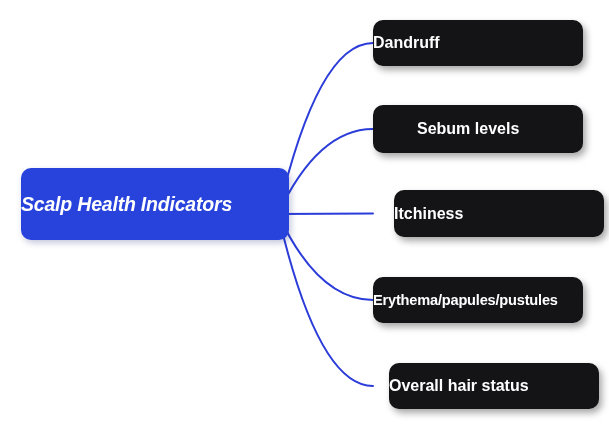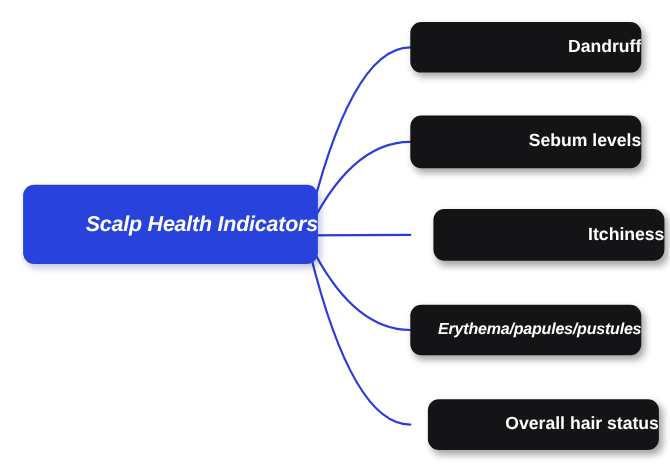--- a/index.html
+++ b/index.html
@@ -24,21 +24,21 @@
   }
   .connectors path {
     fill: none;
     stroke-width: 2;
     stroke-linecap: round;
   }
   .node {
     position: absolute;
     display: flex;
     align-items: center;
-    justify-content: flex-end;
+    justify-content: flex-start;
     box-sizing: border-box;
     color: #ffffff;
     font-weight: bold;
     text-align: center;
     white-space: nowrap;
     overflow: hidden;
   }
   .node-root {
     left: 21px;
     top: 168px;
@@ -51,21 +51,21 @@
     font-style: italic;
   }
   .node-child {
     left: 373px;
     width: 210px;
     border-radius: 10px;
     font-size: 16px;
     box-shadow: 3px 4px 7px rgba(0, 0, 0, 0.35);
   }
   .c1 { top: 20px;  height: 46px; }
-  .c2 { top: 105px; height: 48px; }
+  .c2 { top: 105px; height: 48px; padding-left: 44px; }
   .c3 { top: 190px; height: 47px; margin-left: 21px; }
   .c4 { top: 277px; height: 46px; font-size: 14.6px; letter-spacing: -0.2px; }
   .c5 { top: 363px; height: 46px; margin-left: 16px; }
 </style>
 </head>
 <body>
 
 <div class="stage">
 
   <svg class="connectors" viewBox="0 0 609 433" xmlns="http://www.w3.org/2000/svg">
@@ -86,21 +86,21 @@
   </div>
 
   <div class="node node-child c2" style="background: rgb(20, 19, 22);">
     <span>Sebum levels</span>
   </div>
 
   <div class="node node-child c3" style="background: rgb(20, 19, 22);">
     <span>Itchiness</span>
   </div>
 
-  <div class="node node-child c4" style="background: rgb(20, 19, 22); font-style: italic;">
+  <div class="node node-child c4" style="background: rgb(20, 19, 22);">
     <span>Erythema/papules/pustules</span>
   </div>
 
   <div class="node node-child c5" style="background: rgb(20, 19, 22);">
     <span>Overall hair status</span>
   </div>
 
 </div>
 
 </body></html>

